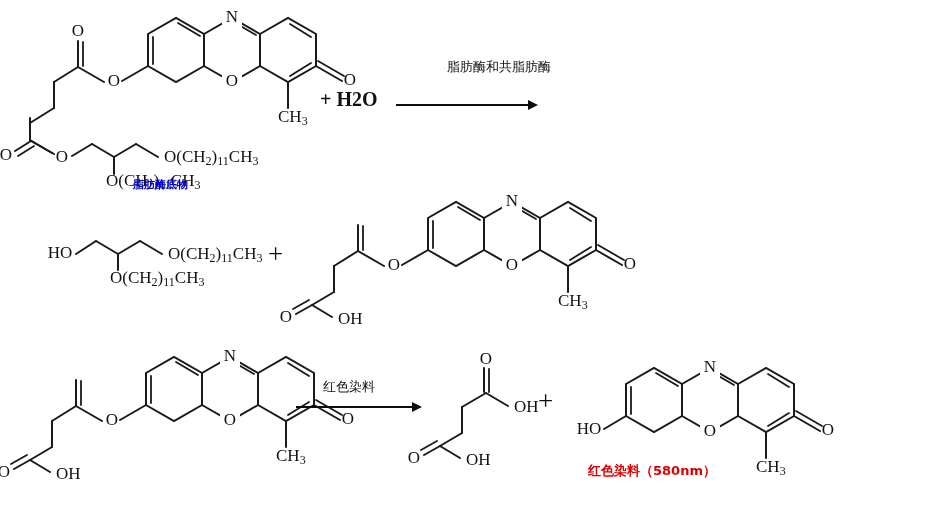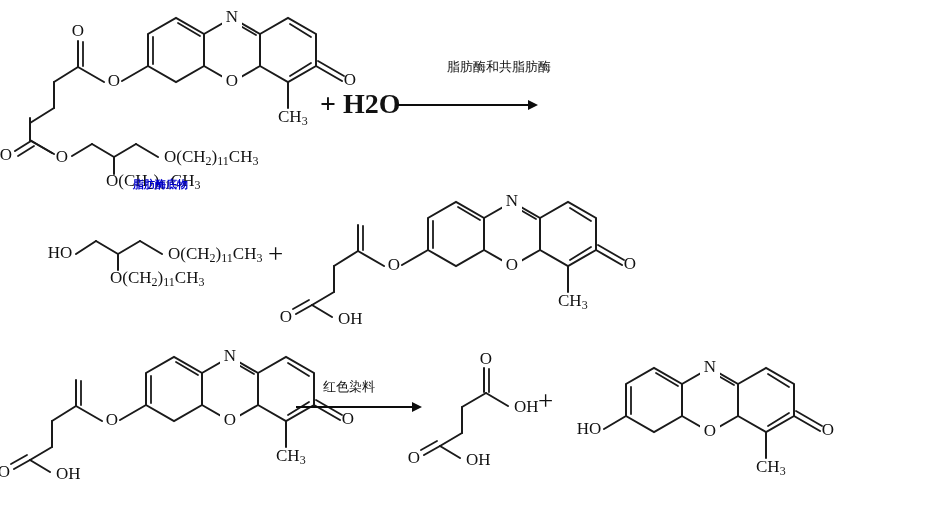--- a/index.html
+++ b/index.html
@@ -53,21 +53,21 @@
   .rx-text {
     position: absolute;
     font-family: "DejaVu Sans", sans-serif;
     font-size: 13px;
     color: #111111;
     white-space: nowrap;
   }
   .h2o-text {
     position: absolute;
     font-family: "Liberation Serif", "DejaVu Serif", serif;
-    font-size: 28px;
+    font-size: 20px;
     font-weight: bold;
     color: #111111;
     white-space: nowrap;
   }
   .label-blue {
     position: absolute;
     font-family: "DejaVu Sans", sans-serif;
     font-size: 11px;
     font-weight: bold;
     color: #0000cc;
@@ -331,14 +331,15 @@
       <rect x="112" y="0" width="20" height="20" fill="#ffffff"></rect>
       <text class="atom" x="122" y="10">N</text>
       <rect x="112" y="64" width="20" height="20" fill="#ffffff"></rect>
       <text class="atom" x="122" y="74">O</text>
       <text class="atom" x="240" y="73">O</text>
       <text class="atom-sub" x="168" y="110"><tspan>CH</tspan><tspan class="sub" dy="4">3</tspan></text>
       <text class="atom" x="1" y="72">HO</text>
     </svg>
   </div>
 
+  <div class="label-red" style="left:588px; top:462px;">红色染料（580nm）</div>
 
 </div>
 
 </body></html>

